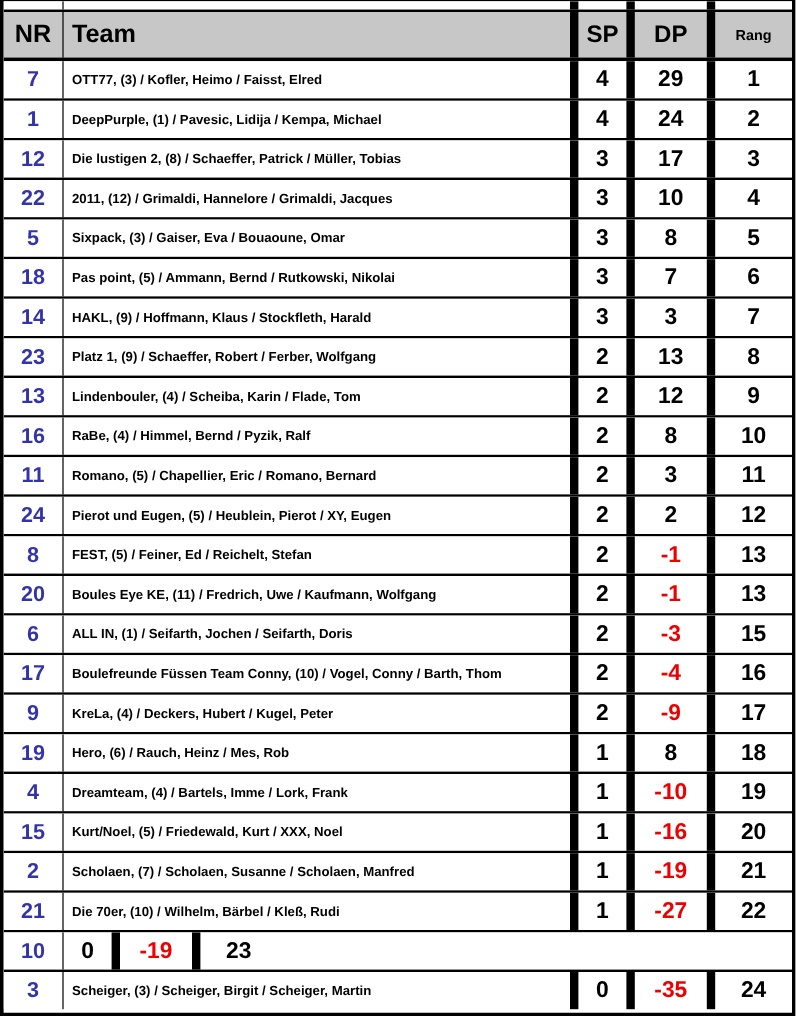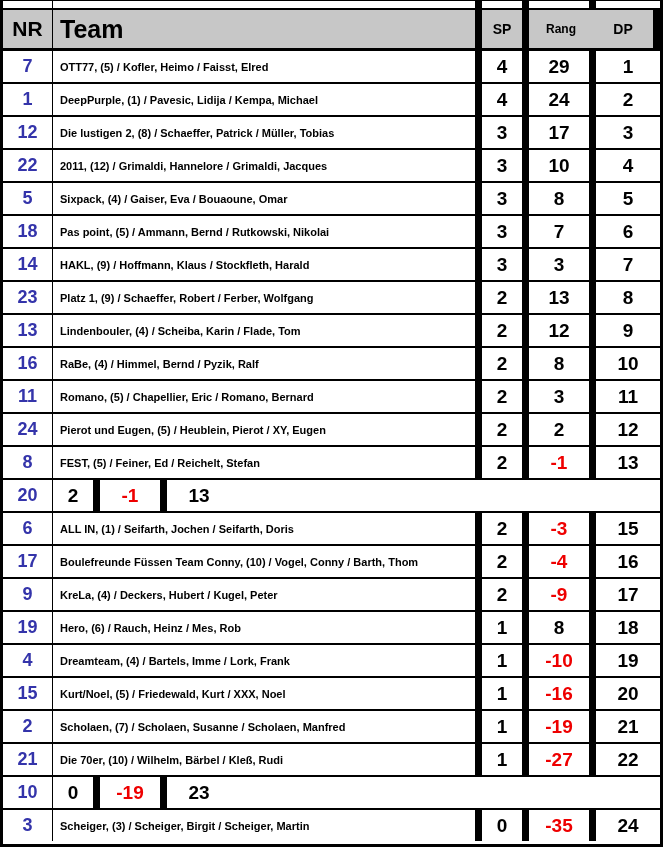--- a/index.html
+++ b/index.html
@@ -29,22 +29,22 @@
   .top-strip { height: 7px; background: #ffffff; }
 
   .header-row {
     height: 43px;
     background: #c7c7c7;
     border-top: 2px solid #000;
     border-bottom: 3px solid #000;
   }
   .header-row .cell { display: flex; align-items: center; color: #000; font-weight: bold; }
   .h-nr   { justify-content: center; font-size: 21px; letter-spacing: 0px; }
-  .h-team { justify-content: flex-start; padding-left: 7px; font-size: 25px; }
-  .h-sp, .h-dp { justify-content: center; font-size: 14px; }
+  .h-team { justify-content: flex-start; padding-left: 7px; font-size: 21px; }
+  .h-sp, .h-dp { justify-content: center; font-size: 20px; }
   .h-rang { justify-content: center; font-size: 12px; }
 
   .row {
     height: 33px;
     border-bottom: 2px solid #000;
     background: #ffffff;
   }
   .row:last-child { height: 31px; border-bottom: none; }
   .row .cell { display: flex; align-items: center; font-weight: bold; }
 
@@ -70,28 +70,28 @@
     <div class="col-team"></div>
     <div class="col-sp"></div>
     <div class="col-dp"></div>
     <div class="col-rang"></div>
   </div>
 
   <div class="flexrow header-row">
     <div class="cell col-nr h-nr">NR</div>
     <div class="cell col-team h-team">Team</div>
     <div class="cell col-sp h-sp">SP</div>
+    <div class="cell col-dp h-dp">DP</div>
     <div class="cell col-rang h-rang">Rang</div>
-    <div class="cell col-dp h-dp">DP</div>
   </div>
 
   <div id="rows">
   <div class="flexrow row">
     <div class="cell col-nr c-nr">7</div>
-    <div class="cell col-team c-team">OTT77, (5) / Kofler, Heimo / Faisst, Elred</div>
+    <div class="cell col-team c-team">OTT77, (3) / Kofler, Heimo / Faisst, Elred</div>
     <div class="cell col-sp c-sp">4</div>
     <div class="cell col-dp c-dp">29</div>
     <div class="cell col-rang c-rang">1</div>
   </div>
 
   <div class="flexrow row">
     <div class="cell col-nr c-nr">1</div>
     <div class="cell col-team c-team">DeepPurple, (1) / Pavesic, Lidija / Kempa, Michael</div>
     <div class="cell col-sp c-sp">4</div>
     <div class="cell col-dp c-dp">24</div>
@@ -109,21 +109,21 @@
   <div class="flexrow row">
     <div class="cell col-nr c-nr">22</div>
     <div class="cell col-team c-team">2011, (12) / Grimaldi, Hannelore / Grimaldi, Jacques</div>
     <div class="cell col-sp c-sp">3</div>
     <div class="cell col-dp c-dp">10</div>
     <div class="cell col-rang c-rang">4</div>
   </div>
 
   <div class="flexrow row">
     <div class="cell col-nr c-nr">5</div>
-    <div class="cell col-team c-team">Sixpack, (4) / Gaiser, Eva / Bouaoune, Omar</div>
+    <div class="cell col-team c-team">Sixpack, (3) / Gaiser, Eva / Bouaoune, Omar</div>
     <div class="cell col-sp c-sp">3</div>
     <div class="cell col-dp c-dp">8</div>
     <div class="cell col-rang c-rang">5</div>
   </div>
 
   <div class="flexrow row">
     <div class="cell col-nr c-nr">18</div>
     <div class="cell col-team c-team">Pas point, (5) / Ammann, Bernd / Rutkowski, Nikolai</div>
     <div class="cell col-sp c-sp">3</div>
     <div class="cell col-dp c-dp">7</div>
@@ -181,20 +181,21 @@
   <div class="flexrow row">
     <div class="cell col-nr c-nr">8</div>
     <div class="cell col-team c-team">FEST, (5) / Feiner, Ed / Reichelt, Stefan</div>
     <div class="cell col-sp c-sp">2</div>
     <div class="cell col-dp c-dp neg">-1</div>
     <div class="cell col-rang c-rang">13</div>
   </div>
 
   <div class="flexrow row">
     <div class="cell col-nr c-nr">20</div>
+    <div class="cell col-team c-team">Boules Eye KE, (11) / Fredrich, Uwe / Kaufmann, Wolfgang</div>
     <div class="cell col-sp c-sp">2</div>
     <div class="cell col-dp c-dp neg">-1</div>
     <div class="cell col-rang c-rang">13</div>
   </div>
 
   <div class="flexrow row">
     <div class="cell col-nr c-nr">6</div>
     <div class="cell col-team c-team">ALL IN, (1) / Seifarth, Jochen / Seifarth, Doris</div>
     <div class="cell col-sp c-sp">2</div>
     <div class="cell col-dp c-dp neg">-3</div>

